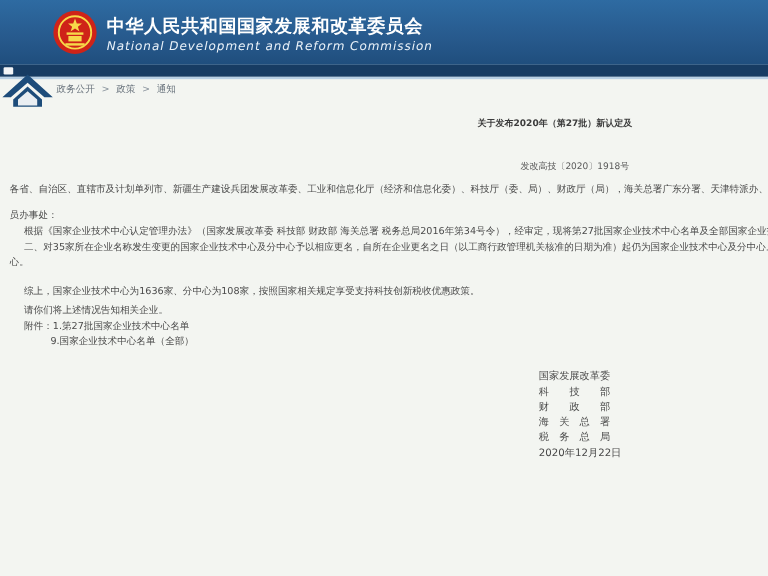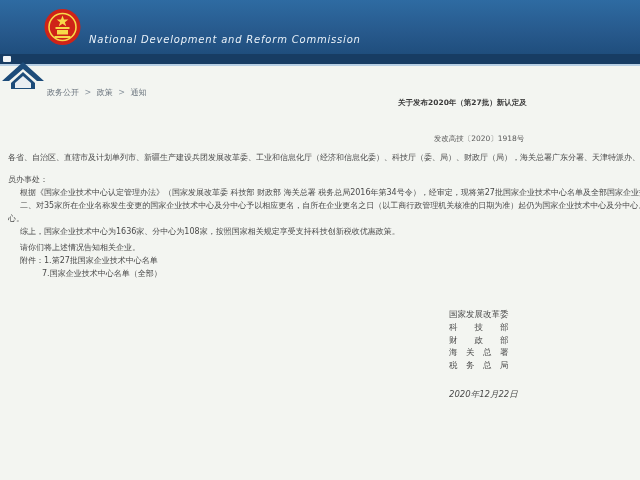--- a/index.html
+++ b/index.html
@@ -13,55 +13,56 @@
           color:#ffffff;white-space:nowrap;letter-spacing:0.5px;}
   .hdr-en{position:absolute;left:89px;top:34px;font-size:10px;color:#eaf2f9;
           white-space:nowrap;letter-spacing:0.8px;font-style:italic;}
   .navband{position:absolute;left:0;top:54px;width:640px;height:10px;background:#173c63;}
   .navband-marker{position:absolute;left:3px;top:56px;width:8px;height:6px;
           background:#f2f4f6;border-radius:1px;}
   .hairline{position:absolute;left:0;top:64px;width:640px;height:2px;background:#b7cfe4;}
   
   .home-icon{position:absolute;left:1px;top:59px;width:44px;height:31px;}
   .crumbs{position:absolute;left:47px;top:69px;font-size:8px;color:#68727c;
-          white-space:nowrap;margin-top:18px;}
+          white-space:nowrap;}
   .crumbs .sep{margin:0 3px;color:#8b959e;}
   .crumb{cursor:pointer;}
   
   .doc-title{position:absolute;left:398px;top:96px;width:162px;text-align:left;
              font-size:7.5px;font-weight:600;color:#3c3c3c;line-height:14px;}
   .doc-number{position:absolute;left:398px;top:134px;width:162px;text-align:center;
              font-size:7.5px;color:#5a5a5a;}
   .doc-body{position:absolute;left:8px;top:151px;width:632px;font-size:8px;
             line-height:13px;color:#4a4a4a;overflow:hidden;}
   .doc-body div{white-space:nowrap;overflow:hidden;}
   .ind{padding-left:12px;}
   .ind2{padding-left:34px;}
   .gap-after{margin-bottom:9px;}
-  .gap-after-sm{margin-bottom:3px;}
+  .gap-after-sm{margin-bottom:3px;margin-top:11px;}
   
   .sig-block{position:absolute;left:449px;top:308px;width:64px;font-size:8.5px;
              line-height:12.8px;color:#4a4a4a;}
   .sig-block div{white-space:pre;}
-  .sig-date{margin-top:16px;font-style:italic;}
+  .sig-date{margin-top:0;}
 </style>
 </head>
 <body>
 
 <div class="stage">
 
   <div class="header">
     <svg class="emblem" viewBox="0 0 37 38">
       <circle cx="18.5" cy="19" r="18" fill="#cf2318"></circle>
       <circle cx="18.5" cy="19" r="13.5" fill="none" stroke="#f7d949" stroke-width="1.6"></circle>
       <polygon points="18.5,7.5 20,11.6 24.3,11.6 20.9,14.2 22.2,18.3 18.5,15.8 14.8,18.3 16.1,14.2 12.7,11.6 17,11.6" fill="#f7d949"></polygon>
       <rect x="11.5" y="19" width="14" height="2" fill="#f7d949"></rect>
       <rect x="13" y="22" width="11" height="4.5" fill="#f7d949"></rect>
       <rect x="10.5" y="28" width="16" height="2" fill="#f7d949"></rect>
     </svg>
+    <div class="hdr-zh">中华人民共和国国家发展和改革委员会</div>
     <div class="hdr-en">National Development and Reform Commission</div>
   </div>
   <div class="navband"></div>
   <div class="navband-marker"></div>
   <div class="hairline"></div>
 
   <svg class="home-icon" viewBox="0 0 44 31">
     <polygon points="1,22 22,3 43,22 36,22 22,10 8,22" fill="#1d4c7a"></polygon>
     <polygon points="10,24 22,13 34,24 34,30 10,30" fill="#1d4c7a"></polygon>
     <polygon points="14,24 22,17 30,24 30,29 14,29" fill="#e9eef2"></polygon>
@@ -81,21 +82,21 @@
 
   <div class="doc-body">
     <div class="gap-after">各省、自治区、直辖市及计划单列市、新疆生产建设兵团发展改革委、工业和信息化厅（经济和信息化委）、科技厅（委、局）、财政厅（局），海关总署广东分署、天津特派办、上海特派办、各直属海关，税务总局驻各地特派</div>
     <div>员办事处：</div>
     <div class="ind">根据《国家企业技术中心认定管理办法》（国家发展改革委 科技部 财政部 海关总署 税务总局2016年第34号令），经审定，现将第27批国家企业技术中心名单及全部国家企业技术中心名单通知如下：</div>
     <div class="ind">二、对35家所在企业名称发生变更的国家企业技术中心及分中心予以相应更名，自所在企业更名之日（以工商行政管理机关核准的日期为准）起仍为国家企业技术中心及分中心。其中，因企业重组整合等原因更名的中</div>
     <div>心。</div>
     <div class="ind gap-after-sm">综上，国家企业技术中心为1636家、分中心为108家，按照国家相关规定享受支持科技创新税收优惠政策。</div>
     <div class="ind">请你们将上述情况告知相关企业。</div>
     <div class="ind">附件：1.第27批国家企业技术中心名单</div>
-    <div class="ind2">7.国家企业技术中心名单（全部）</div>
+    <div class="ind2">9.国家企业技术中心名单（全部）</div>
   </div>
 
   <div class="sig-block">
     <div>国家发展改革委</div>
     <div>科　　技　　部</div>
     <div>财　　政　　部</div>
     <div>海　关　总　署</div>
     <div>税　务　总　局</div>
     <div class="sig-date">2020年12月22日</div>
   </div>

